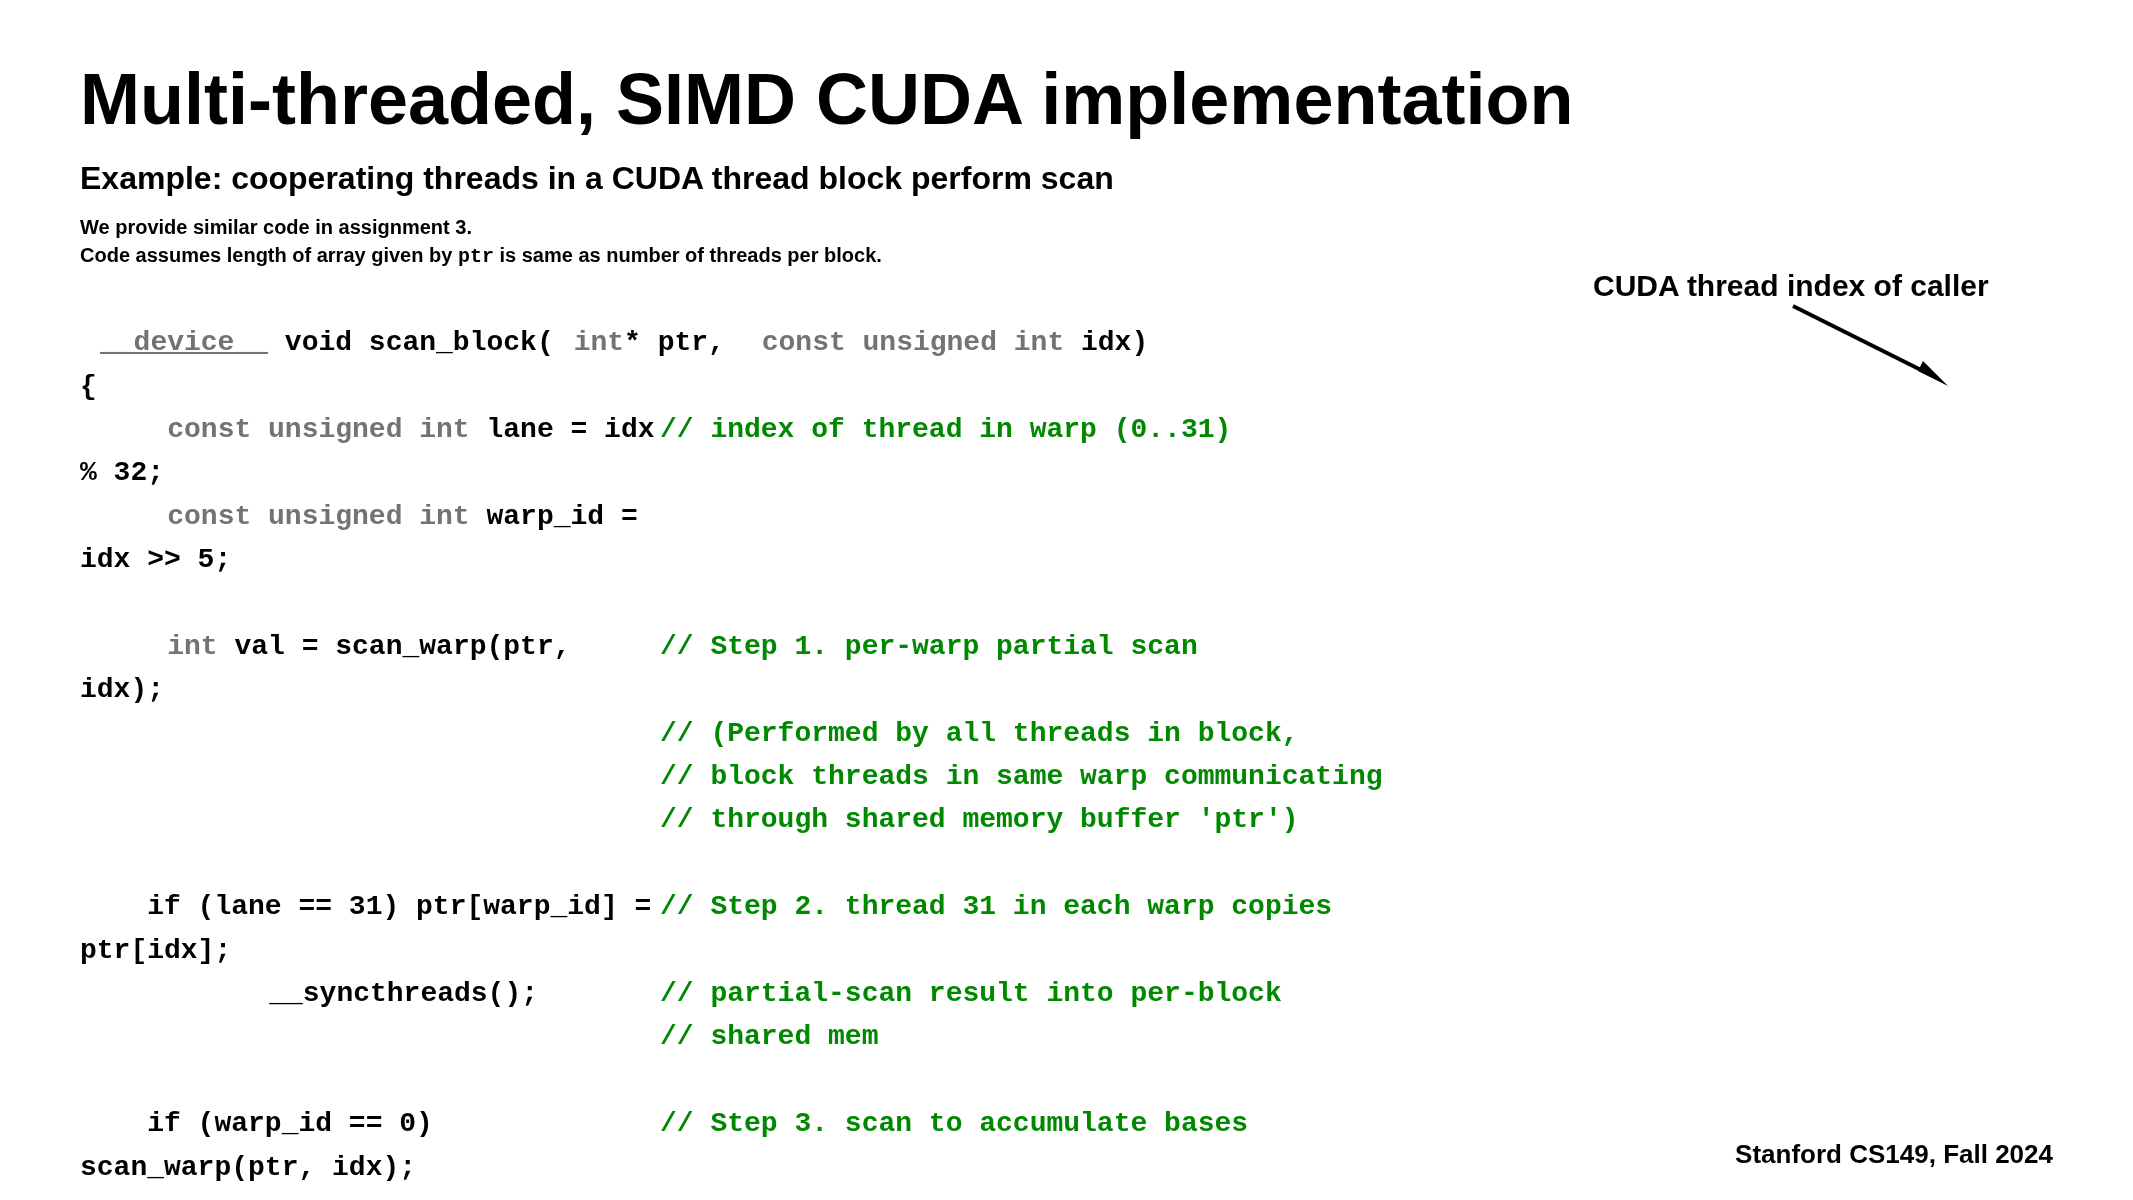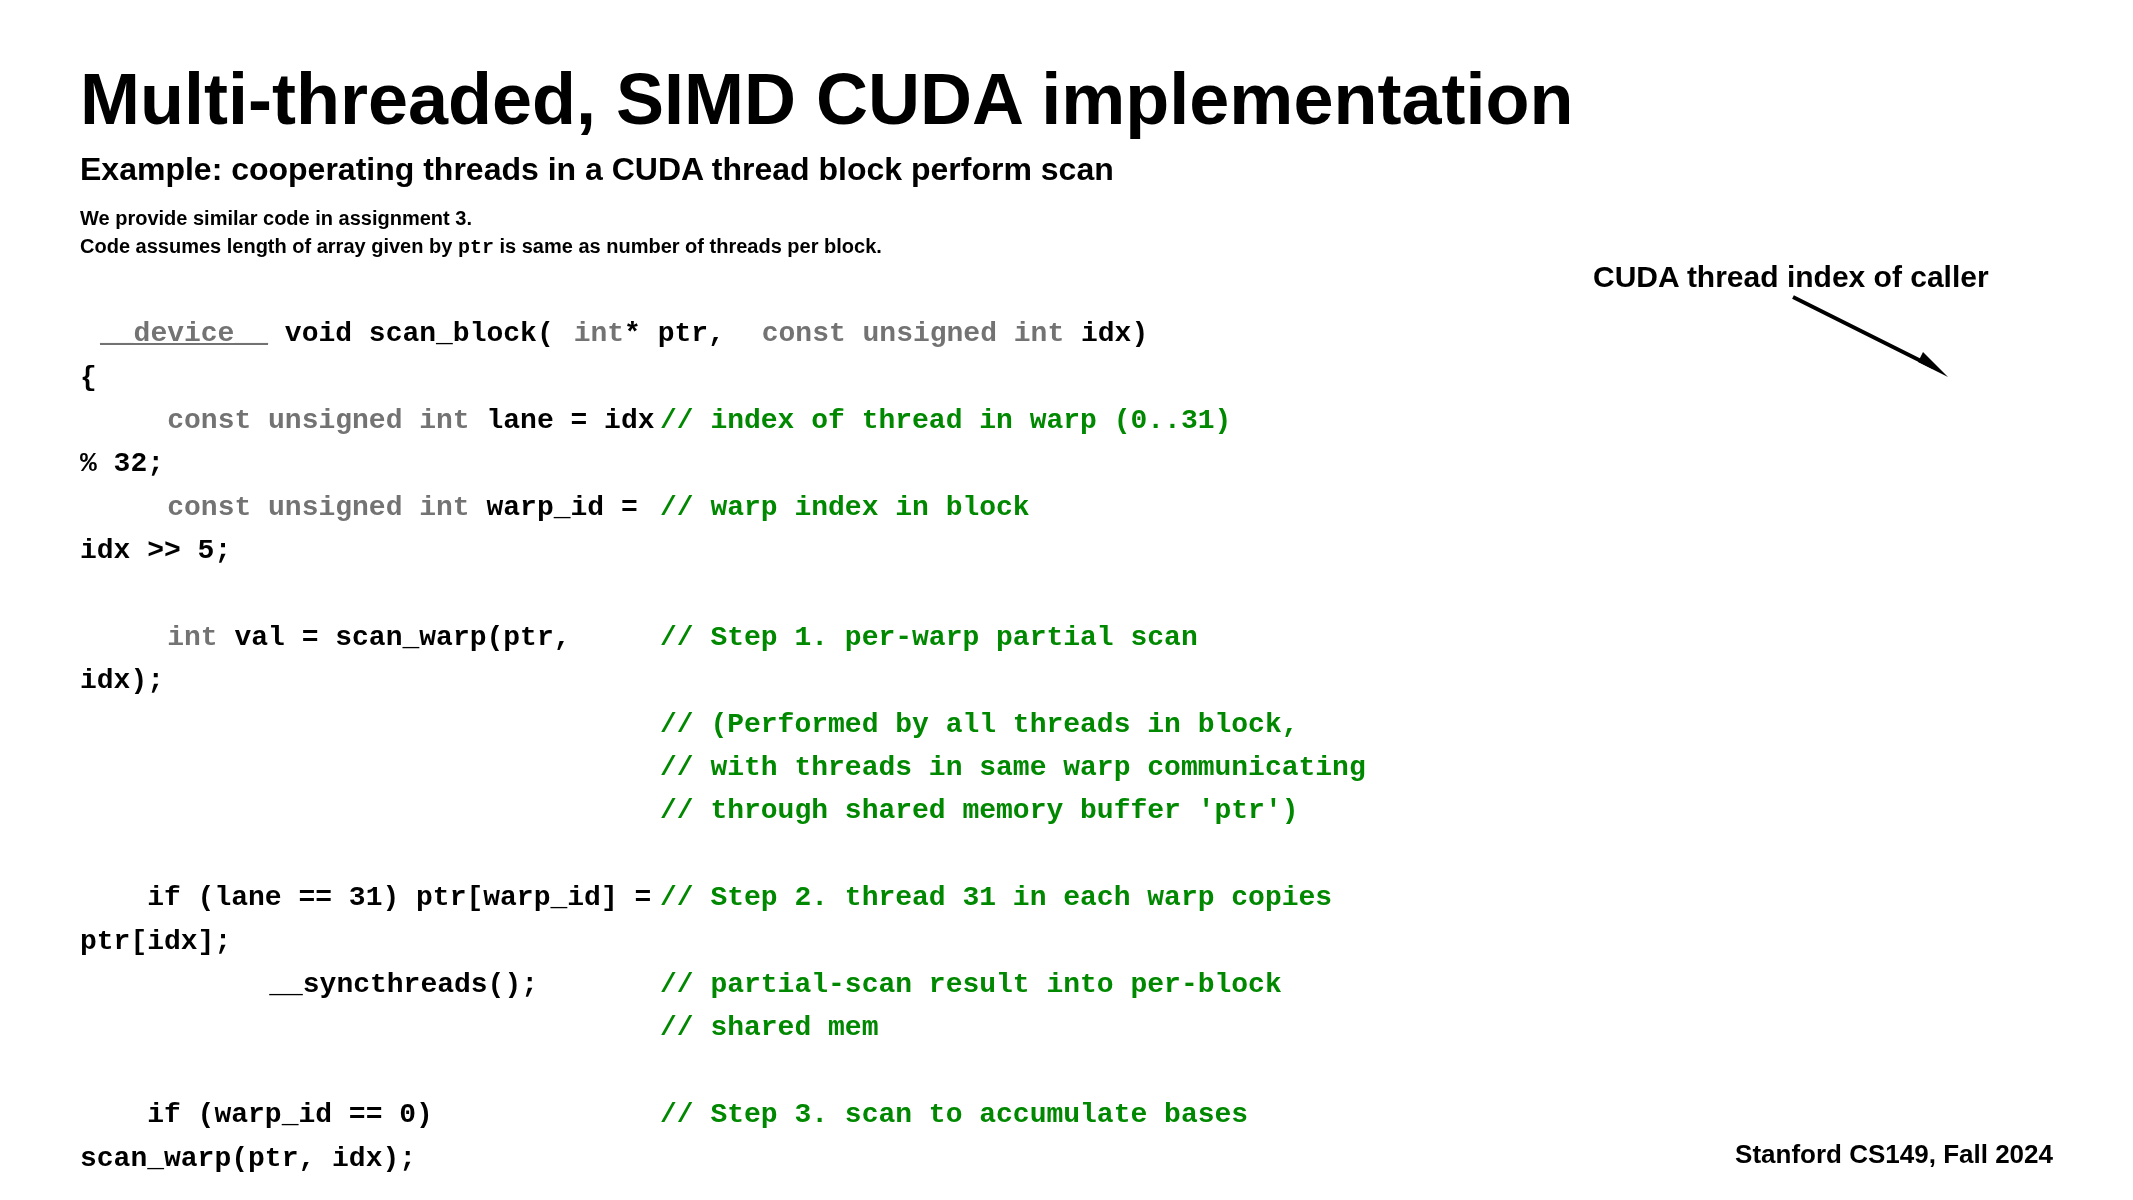--- a/index.html
+++ b/index.html
@@ -22,21 +22,21 @@
       background: #ffffff;
       padding: 60px 80px 40px 80px;
       position: relative;
     }
 
     .main-title {
       font-size: 72px;
       font-weight: 900;
       color: #000000;
       line-height: 1.1;
-      margin-bottom: 12px;
+      margin-bottom: 21px;
       font-family: 'Arial Black', 'Arial', sans-serif;
     }
 
     .subtitle {
       font-size: 32px;
       font-weight: 700;
       color: #000000;
       margin-bottom: 16px;
       font-family: 'Arial', sans-serif;
     }
@@ -148,41 +148,40 @@
           <span style="width: 580px; display:inline-block;">
             &nbsp;&nbsp;&nbsp;&nbsp;<span class="kw-blue">const unsigned int</span> lane = idx % 32;
           </span>
           <span class="comment">// index of thread in warp (0..31)</span>
         </div>
 
         <div class="code-line">
           <span style="width: 580px; display:inline-block;">
             &nbsp;&nbsp;&nbsp;&nbsp;<span class="kw-blue">const unsigned int</span> warp_id = idx &gt;&gt; 5;
           </span>
-          <span class="comment">// warp index in block</span>
         </div>
 
         <div class="code-line">
             <span>&nbsp;</span>
           </div>
 
         <div class="code-line">
           <span style="width: 580px; display:inline-block;">
             &nbsp;&nbsp;&nbsp;&nbsp;<span class="kw-blue">int</span> val = scan_warp(ptr, idx);
           </span>
           <span class="comment">// Step 1. per-warp partial scan</span>
         </div>
 
         <div class="code-line">
           <span style="width: 580px; display:inline-block;">&nbsp;</span>
           <span class="comment">// (Performed by all threads in block,</span>
         </div>
         <div class="code-line">
           <span style="width: 580px; display:inline-block;">&nbsp;</span>
-          <span class="comment">// with threads in same warp communicating</span>
+          <span class="comment">// block threads in same warp communicating</span>
         </div>
         <div class="code-line">
           <span style="width: 580px; display:inline-block;">&nbsp;</span>
           <span class="comment">// through shared memory buffer 'ptr')</span>
         </div>
 
         <div class="code-line">
             <span>&nbsp;</span>
           </div>
 

